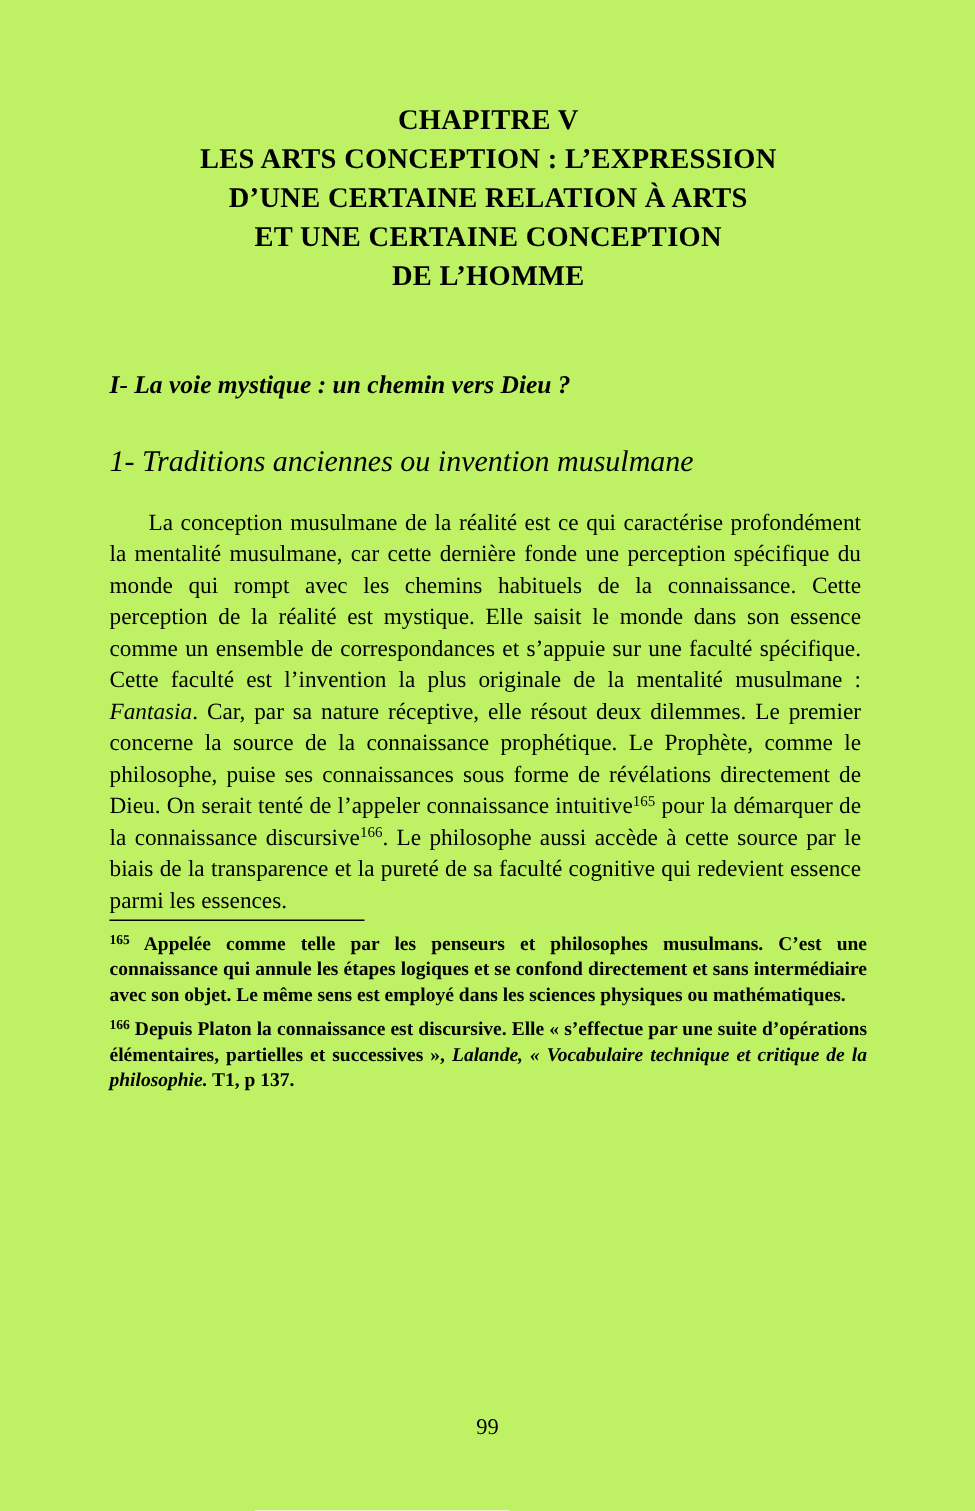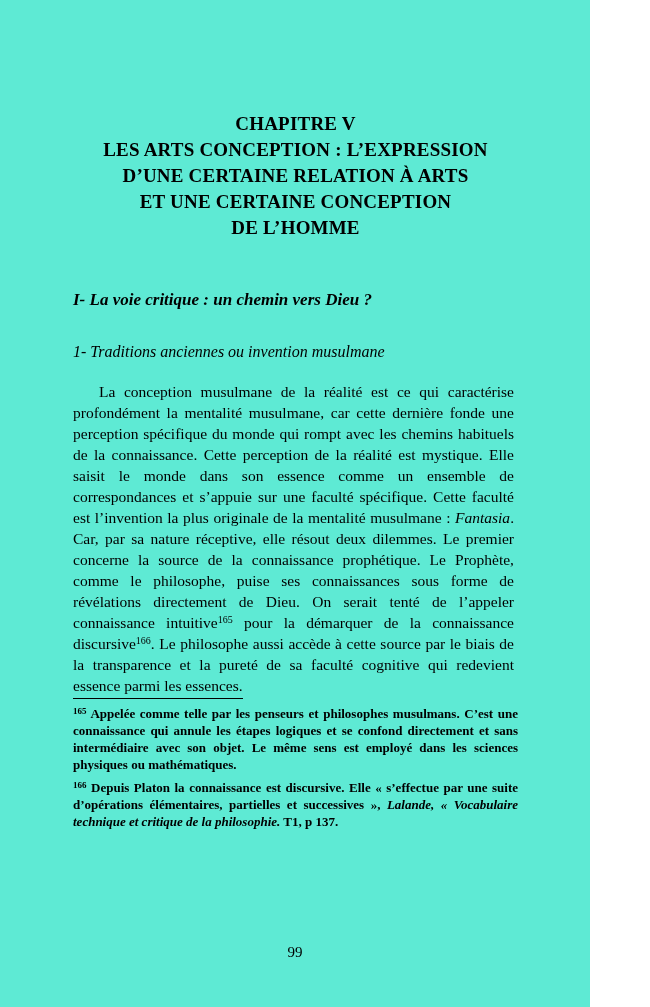--- a/index.html
+++ b/index.html
@@ -9,46 +9,46 @@
   }
   body {
     width: 650px;
     height: 1007px;
     font-family: "Liberation Serif", "DejaVu Serif", serif;
     color: #000000;
     -webkit-font-smoothing: antialiased;
   }
   .page {
     position: relative;
-    width: 590px;
+    width: 650px;
     height: 1007px;
     box-sizing: border-box;
-    padding: 111px 72px 0 73px;
-    background: #5eead4;
+    padding: 68px 72px 0 73px;
+    background: #bef264;
     overflow: hidden;
   }
   .title-block {
     text-align: center;
     font-weight: bold;
     font-size: 19px;
     line-height: 26px;
     letter-spacing: 0.2px;
   }
   .section-heading {
     margin: 48px 0 0 0;
     font-weight: bold;
     font-style: italic;
     font-size: 17px;
     line-height: 22px;
   }
   .subsection-heading {
     margin: 30px 0 0 0;
     font-weight: normal;
     font-style: italic;
-    font-size: 16px;
+    font-size: 20px;
     line-height: 21px;
   }
   .body-text {
     margin: 19px 4px 0 0;
     font-size: 15.5px;
     line-height: 21px;
     text-align: justify;
     text-indent: 26px;
   }
   .it {
@@ -96,21 +96,21 @@
 <div class="page">
 
   <div class="title-block">
     <div>CHAPITRE V</div>
     <div>LES ARTS CONCEPTION : L’EXPRESSION</div>
     <div>D’UNE CERTAINE RELATION À ARTS</div>
     <div>ET UNE CERTAINE CONCEPTION</div>
     <div>DE L’HOMME</div>
   </div>
 
-  <h2 class="section-heading">I- La voie critique : un chemin vers Dieu ?</h2>
+  <h2 class="section-heading">I- La voie mystique : un chemin vers Dieu ?</h2>
 
   <h3 class="subsection-heading">1- Traditions anciennes ou invention musulmane</h3>
 
   <p class="body-text"><span>La conception musulmane de la réalité est ce qui caractérise profondément la mentalité musulmane, car cette dernière fonde une perception spécifique du monde qui rompt avec les chemins habituels de la connaissance. Cette perception de la réalité est mystique. Elle saisit le monde dans son essence comme un ensemble de correspondances et s’appuie sur une faculté spécifique. Cette faculté est l’invention la plus originale de la mentalité musulmane : </span><span class="it">Fantasia</span><span>. Car, par sa nature réceptive, elle résout deux dilemmes. Le premier concerne la source de la connaissance prophétique. Le Prophète, comme le philosophe, puise ses connaissances sous forme de révélations directement de Dieu. On serait tenté de l’appeler connaissance intuitive</span><sup>165</sup><span> pour la démarquer de la connaissance discursive</span><sup>166</sup><span>. Le philosophe aussi accède à cette source par le biais de la transparence et la pureté de sa faculté cognitive qui redevient essence parmi les essences.</span></p>
 
   <div class="footnotes">
     <div class="fn-sep"></div>
     <p class="footnote"><sup>165</sup><span> Appelée comme telle par les penseurs et philosophes musulmans. C’est une connaissance qui annule les étapes logiques et se confond directement et sans intermédiaire avec son objet. Le même sens est employé dans les sciences physiques ou mathématiques.</span></p>
     <p class="footnote"><sup>166</sup><span> Depuis Platon la connaissance est discursive. Elle « s’effectue par une suite d’opérations élémentaires, partielles et successives », </span><span class="it">Lalande, « Vocabulaire technique et critique de la philosophie.</span><span> T1, p 137.</span></p>
   </div>

